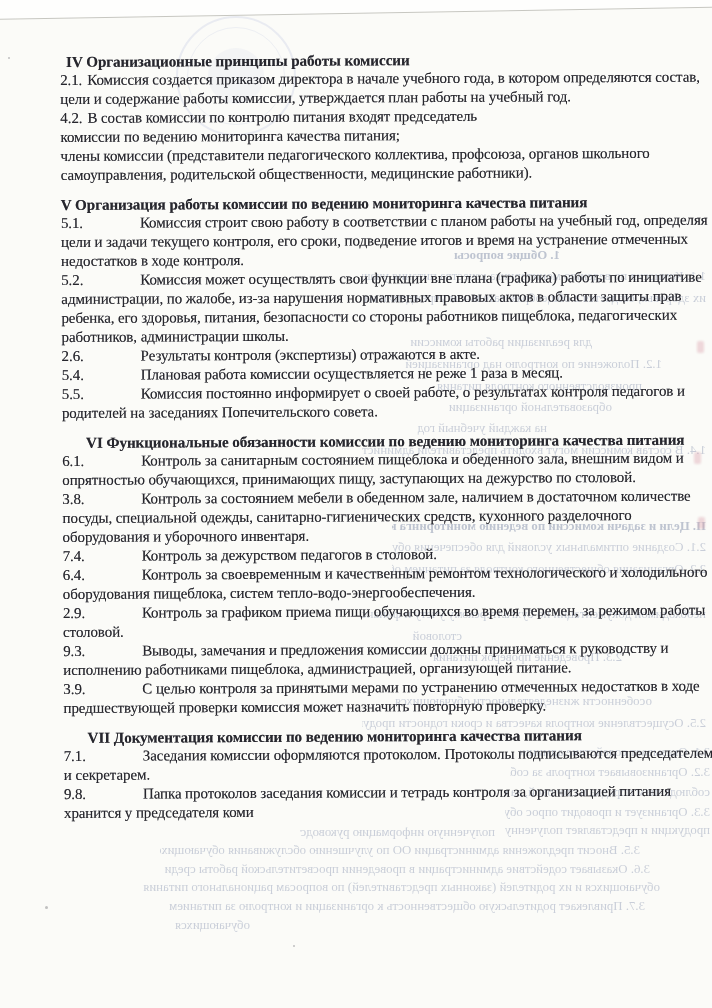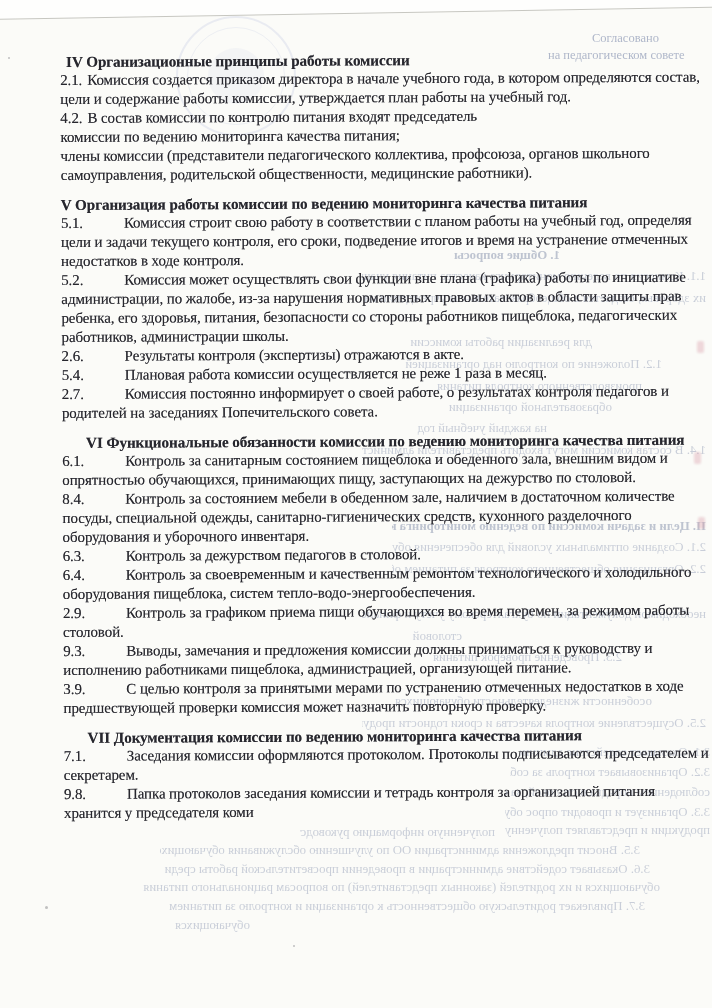--- a/index.html
+++ b/index.html
@@ -61,42 +61,38 @@
     letter-spacing:-0.1px;
     color:#27272e;
     text-shadow:0 0 0.35px rgba(39,39,46,0.55);
     transform:rotate(-0.3deg);
     transform-origin:0 0;
   }
   .sec{margin:0 0 10px 0;}
   .sec-heading{font-size:15.2px;font-weight:bold;margin:0;line-height:19px;}
   .para{margin:0;}
   .num{margin-right:5px;}
-  .num.tab{display:inline-block;width:63px;margin-right:0;}
+  .num.tab{display:inline-block;width:63px;margin-right:16px;}
   
   .speck{position:absolute;background:rgba(120,120,125,0.45);border-radius:50%;}
   .pinkmark{
     position:absolute;width:7px;height:12px;
     background:rgba(214,150,162,0.35);
     filter:blur(1px);border-radius:2px;
   }
 </style>
 </head>
 <body>
 
 <div class="page">
 
   <div class="edge-strip"></div>
 
   <div class="stamp"></div>
 
-  <div class="approve">
-    <div class="l1">Согласовано</div>
-    <div class="l2">на педагогическом совете</div>
-  </div>
 
   <div id="ghost-layer">
       <div class="ghost bold" style="top: 248px; left: 430px; width: 130px;">1. Общие вопросы</div>
       <div class="ghost" style="top: 269px; left: 362px; width: 344px;">1.1. Комиссия по ведению мониторинга качества питания учащихся, осуществляя охрану</div>
       <div class="ghost" style="top: 291px; left: 362px; width: 344px;">их здоровья, создается в общеобразовательном учреждении на основе закона села</div>
       <div class="ghost" style="top: 335px; left: 362px; width: 230px;">для реализации работы комиссии</div>
       <div class="ghost" style="top: 357px; left: 362px; width: 300px;">1.2. Положение по контролю над организацией</div>
       <div class="ghost" style="top: 379px; left: 362px; width: 280px;">производственного контроля питания</div>
       <div class="ghost" style="top: 400px; left: 362px; width: 250px;">образовательной организации</div>
       <div class="ghost" style="top: 421px; left: 362px; width: 185px;">на каждый учебный год</div>
@@ -129,27 +125,27 @@
         <p class="para"><span class="num">4.2.</span><span>В состав комиссии по контролю питания входят председатель</span></p>
         <p class="para"><span>комиссии по ведению мониторинга качества питания;</span></p>
         <p class="para"><span>члены комиссии (представители педагогического коллектива, профсоюза, органов школьного самоуправления, родительской общественности, медицинские работники).</span></p>
       </section>
       <section class="sec">
         <h2 class="sec-heading" style="padding-left: 0px;">V Организация работы комиссии по ведению мониторинга качества питания</h2>
         <p class="para"><span class="num tab">5.1.</span><span>Комиссия строит свою работу в соответствии с планом работы на учебный год, определяя цели и задачи текущего контроля, его сроки, подведение итогов и время на устранение отмеченных недостатков в ходе контроля.</span></p>
         <p class="para"><span class="num tab">5.2.</span><span>Комиссия может осуществлять свои функции вне плана (графика) работы по инициативе администрации, по жалобе, из-за нарушения нормативных правовых актов в области защиты прав ребенка, его здоровья, питания, безопасности со стороны работников пищеблока, педагогических работников, администрации школы.</span></p>
         <p class="para"><span class="num tab">2.6.</span><span>Результаты контроля (экспертизы) отражаются в акте.</span></p>
         <p class="para"><span class="num tab">5.4.</span><span>Плановая работа комиссии осуществляется не реже 1 раза в месяц.</span></p>
-        <p class="para"><span class="num tab">2.7.</span><span>Комиссия постоянно информирует о своей работе, о результатах контроля педагогов и родителей на заседаниях Попечительского совета.</span></p>
+        <p class="para"><span class="num tab">5.5.</span><span>Комиссия постоянно информирует о своей работе, о результатах контроля педагогов и родителей на заседаниях Попечительского совета.</span></p>
       </section>
       <section class="sec">
         <h2 class="sec-heading" style="padding-left: 24px;">VI  Функциональные обязанности комиссии по ведению мониторинга качества питания</h2>
         <p class="para"><span class="num tab">6.1.</span><span>Контроль за санитарным состоянием пищеблока и обеденного зала, внешним видом и опрятностью обучающихся, принимающих пищу, заступающих на дежурство по столовой.</span></p>
-        <p class="para"><span class="num tab">8.4.</span><span>Контроль за состоянием мебели в обеденном зале, наличием в достаточном количестве посуды, специальной одежды, санитарно-гигиенических средств, кухонного разделочного оборудования и уборочного инвентаря.</span></p>
-        <p class="para"><span class="num tab">6.3.</span><span>Контроль за дежурством педагогов в столовой.</span></p>
+        <p class="para"><span class="num tab">3.8.</span><span>Контроль за состоянием мебели в обеденном зале, наличием в достаточном количестве посуды, специальной одежды, санитарно-гигиенических средств, кухонного разделочного оборудования и уборочного инвентаря.</span></p>
+        <p class="para"><span class="num tab">7.4.</span><span>Контроль за дежурством педагогов в столовой.</span></p>
         <p class="para"><span class="num tab">6.4.</span><span>Контроль за своевременным и качественным ремонтом технологического и холодильного оборудования пищеблока, систем тепло-водо-энергообеспечения.</span></p>
         <p class="para"><span class="num tab">2.9.</span><span>Контроль за графиком приема пищи обучающихся во время перемен, за режимом работы столовой.</span></p>
         <p class="para"><span class="num tab">9.3.</span><span>Выводы, замечания и предложения комиссии должны приниматься к руководству и исполнению работниками пищеблока, администрацией, организующей питание.</span></p>
         <p class="para"><span class="num tab">3.9.</span><span>С целью контроля за принятыми мерами по устранению отмеченных недостатков в ходе предшествующей проверки комиссия может назначить повторную проверку.</span></p>
       </section>
       <section class="sec">
         <h2 class="sec-heading" style="padding-left: 24px;">VII  Документация комиссии по ведению мониторинга качества питания</h2>
         <p class="para"><span class="num tab">7.1.</span><span>Заседания комиссии оформляются протоколом. Протоколы подписываются председателем и секретарем.</span></p>
         <p class="para"><span class="num tab">9.8.</span><span>Папка протоколов заседания комиссии и тетрадь контроля за организацией питания хранится у председателя коми</span></p>
       </section>

